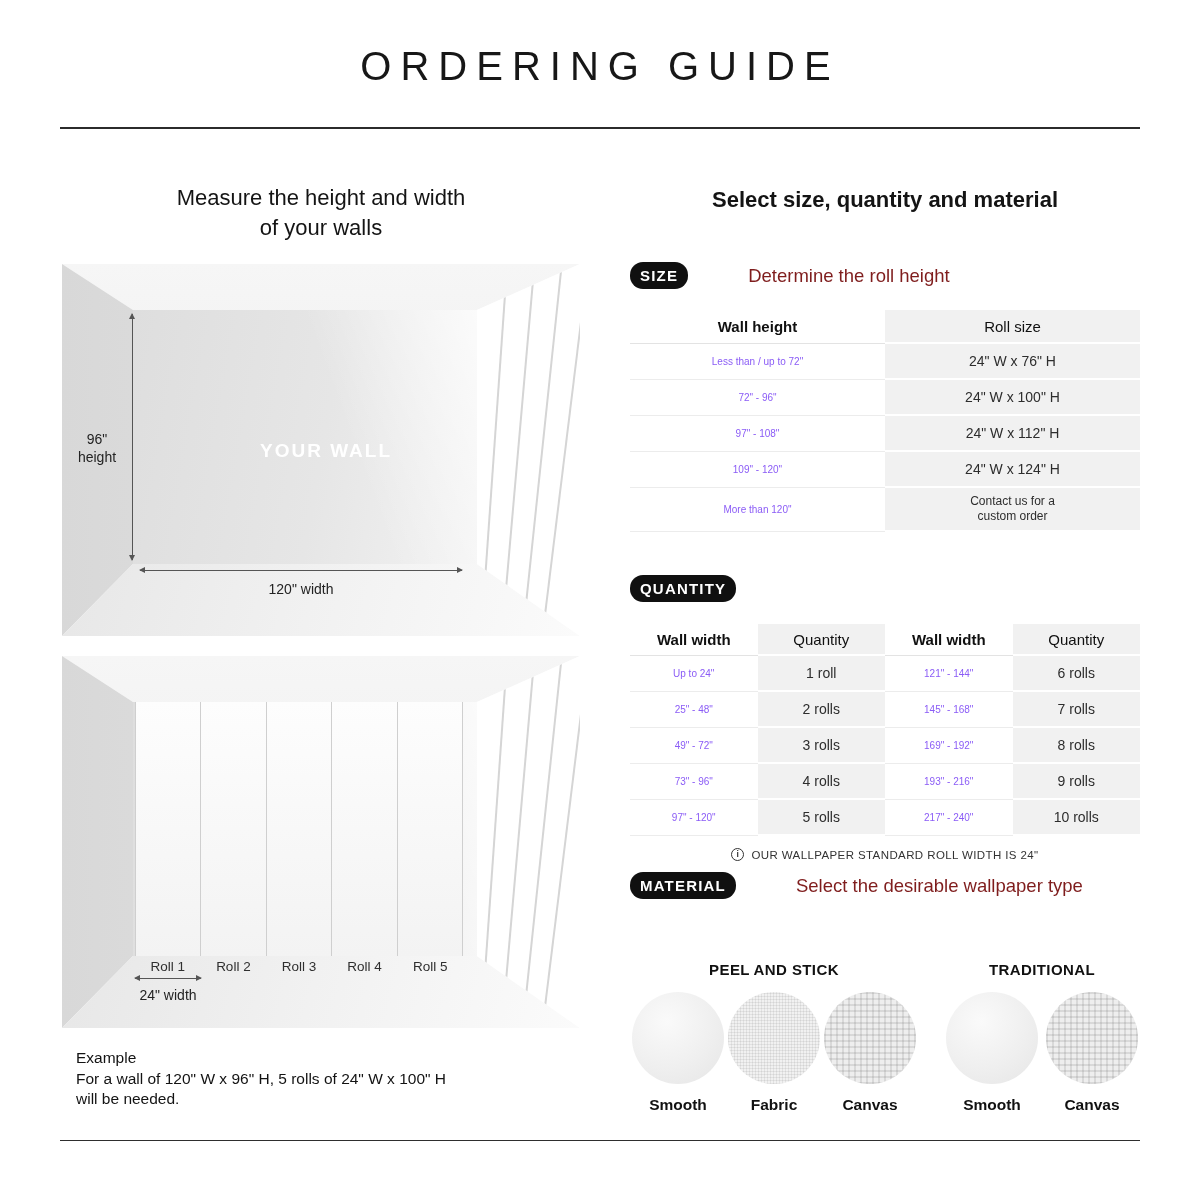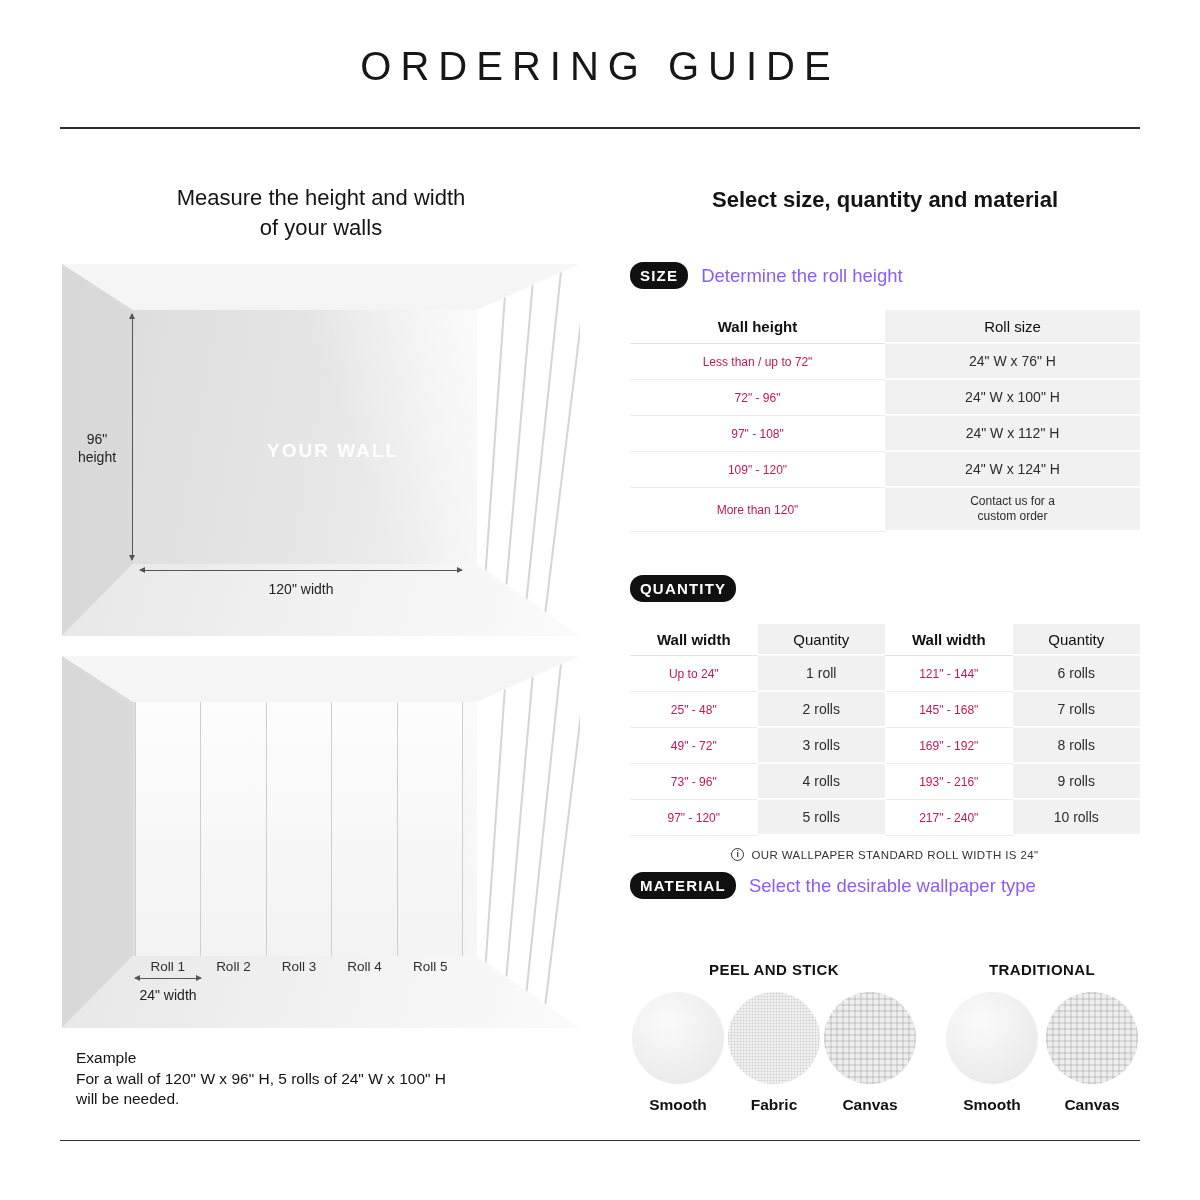--- a/index.html
+++ b/index.html
@@ -31,21 +31,21 @@
   .floor { position:absolute; inset:0; clip-path:polygon(71px 300px,415px 300px,518px 372px,0 372px);
            background:linear-gradient(105deg,#e4e4e4 0%,#f1f1f1 55%,#fbfbfb 100%); }
   .right-wall { position:absolute; inset:0; clip-path:polygon(415px 46px,518px 0,518px 372px,415px 300px);
                 background:linear-gradient(to right,#ececec,#ffffff 60%); }
   .mull { position:absolute; top:-12px; height:400px; width:2px; background:#d5d5d5; }
   .m1 { left:431px; transform:rotate(4deg); }
   .m2 { left:455px; transform:rotate(5deg); }
   .m3 { left:479px; transform:rotate(6deg); }
   .m4 { left:502px; transform:rotate(7deg); }
 
-  .wall-label { position:absolute; left:12px; top:130px; width:100%; text-align:center;
+  .wall-label { position:absolute; left:5px; top:130px; width:100%; text-align:center;
                 color:#ffffff; font-weight:700; font-size:19px; letter-spacing:2px; z-index:2; }
 
   .vdim { position:absolute; left:70px; top:50px; width:1px; height:246px; background:#555; }
   .vdim::before, .vdim::after { content:""; position:absolute; left:-3px; width:0; height:0;
         border-left:3.5px solid transparent; border-right:3.5px solid transparent; }
   .vdim::before { top:-1px; border-bottom:6px solid #555; }
   .vdim::after  { bottom:-1px; border-top:6px solid #555; }
 
   .hdim { position:absolute; height:1px; background:#555; }
   .hdim::before, .hdim::after { content:""; position:absolute; top:-3.5px; width:0; height:0;
@@ -75,27 +75,27 @@
   
   .select-heading { position:absolute; top:187px; left:630px; width:510px; text-align:center;
                     font-size:22px; font-weight:700; color:#141414; }
 
   .section-row { position:absolute; left:630px; display:flex; align-items:center; gap:13px; }
   .row-size { top:262px; }
   .row-qty { top:575px; }
   .row-mat { top:872px; }
   .badge { display:inline-block; background:#101010; color:#ffffff; font-weight:700;
            font-size:15px; letter-spacing:1.2px; padding:5px 10px;border-radius:13px; }
-  .section-sub { font-size:18.5px; color:#8b5cf6; }
+  .section-sub { font-size:18.5px; color:#7f1d1d;margin-left:47px; }
 
   .size-table { position:absolute; left:630px; top:310px; width:510px; display:grid;
                 grid-template-columns:1fr 1fr; grid-template-rows:34px 36px 36px 36px 36px 44px; }
   .cell { display:flex; align-items:center; justify-content:center; text-align:center; }
   .head { font-weight:700; font-size:15px; color:#101010; }
-  .lcell { font-size:12px; color:#be185d; border-bottom:1px solid #ececec; }
+  .lcell { font-size:10px; color:#8b5cf6; border-bottom:1px solid #ececec; }
   .rcell { font-size:14px; color:#2d2d2d; background:#f1f1f1; border-bottom:2px solid #fff; }
   .rhead { font-weight:400; font-size:15px; color:#101010; background:#f1f1f1; border-bottom:2px solid #fff; }
   .lhead { border-bottom:1px solid #e3e3e3; }
   .small2 { font-size:12px; line-height:1.25; }
 
   .qty-table { position:absolute; left:630px; top:624px; width:510px; display:grid;
                grid-template-columns:repeat(4,1fr); grid-template-rows:32px repeat(5,36px); }
 
   .roll-note { position:absolute; left:630px; top:848px; width:510px; display:flex;
                justify-content:center; align-items:center; gap:7px; font-size:11.5px;

